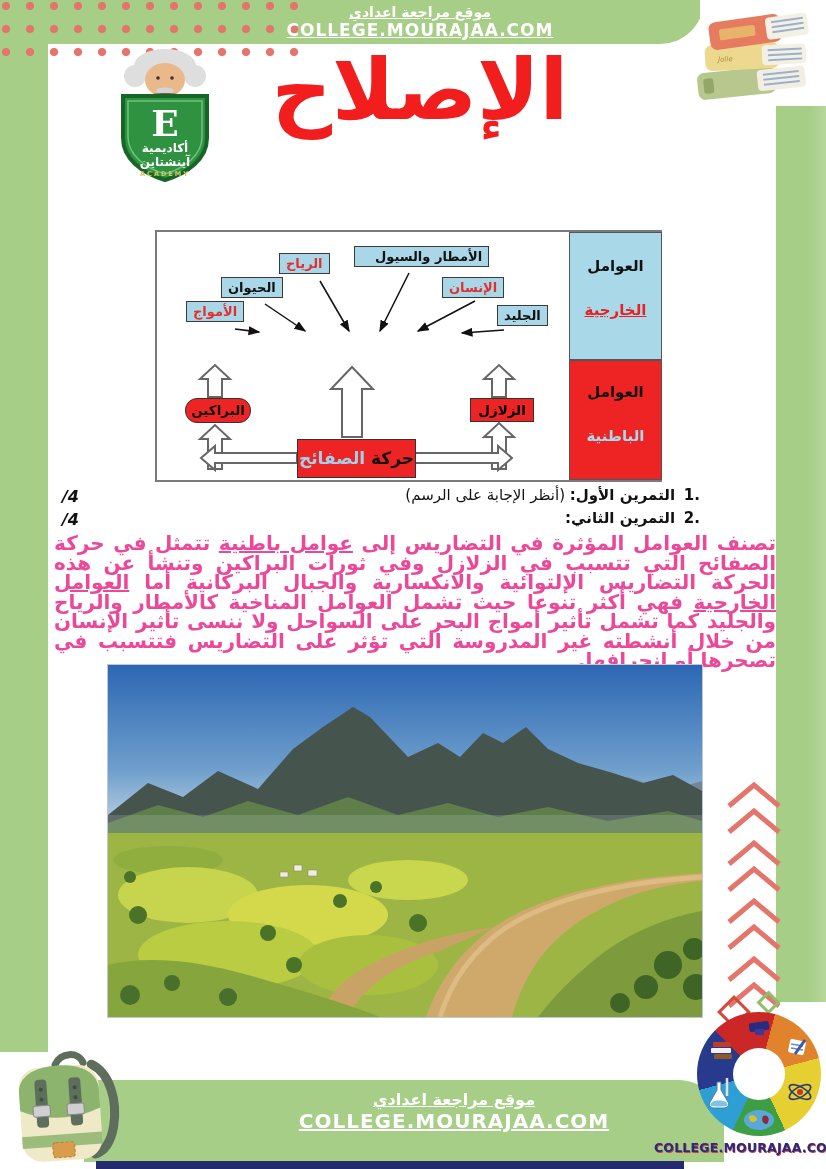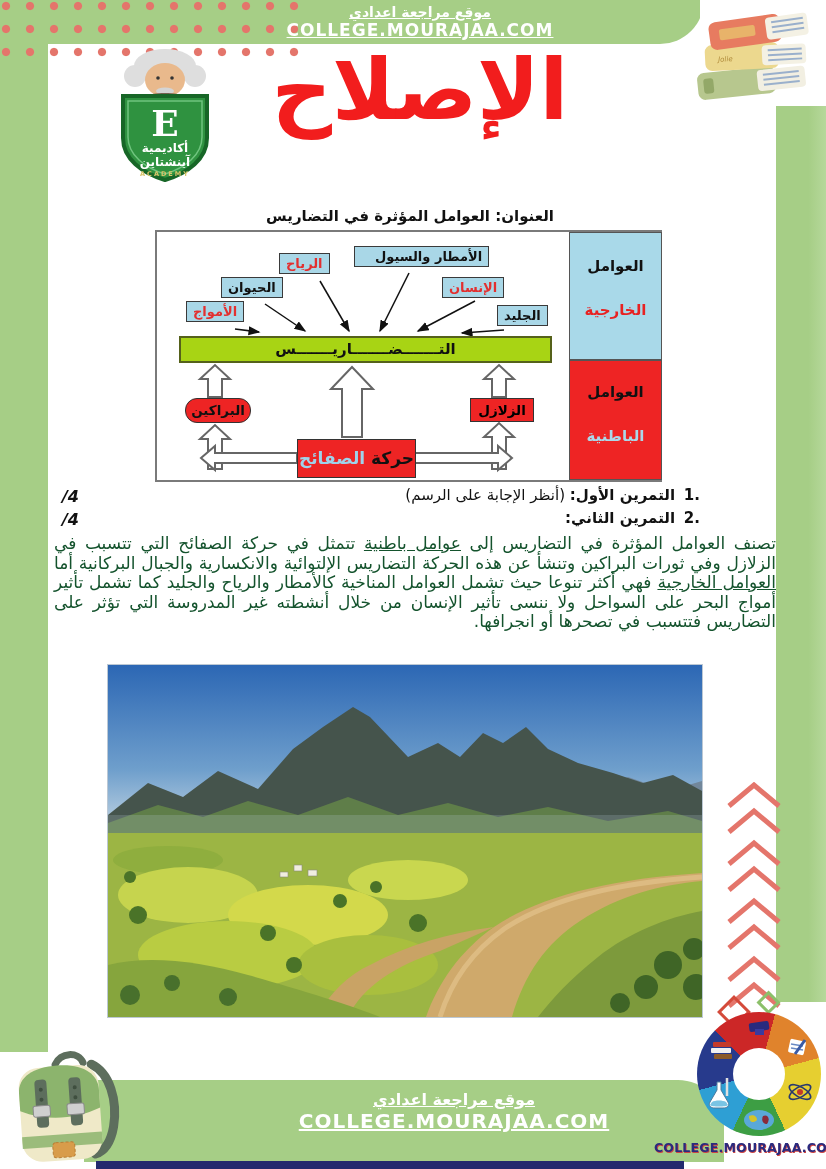--- a/index.html
+++ b/index.html
@@ -42,34 +42,34 @@
   .f-ice{left:340px;top:73px;}
   .terrain-bar{position:absolute;left:22px;top:104px;width:373px;height:27px;background:#a8d414;border:2px solid #55611a;box-sizing:border-box;text-align:center;font-size:15px;font-weight:bold;color:#111;line-height:23px;direction:rtl;overflow:hidden;z-index:2;}
   .rbox{position:absolute;background:#ee2424;border:1px solid #333;font-weight:bold;text-align:center;direction:rtl;z-index:3;}
   .r-volc{left:28px;top:166px;width:64px;height:23px;font-size:13.5px;line-height:23px;color:#111;border-radius:12px;}
   .r-quake{left:313px;top:166px;width:62px;height:22px;font-size:13.5px;line-height:22px;color:#000000;}
   .r-plate{left:140px;top:207px;width:117px;height:37px;font-size:17px;line-height:37px;}
   .r-plate .w1{color:#111;} .r-plate .w2{color:#9fd2ea;}
   .side-cell{position:absolute;left:412px;width:93px;box-sizing:border-box;text-align:center;font-weight:bold;font-size:15px;direction:rtl;}
   .side-ext{top:0;height:128px;background:#a9d9e9;border:1px solid #555;}
   .side-int{top:128px;height:120px;background:#ee2424;border:1px solid #555;}
-  .side-ext .l1{margin-top:24px;color:#111;} .side-ext .l2{margin-top:26px;color:#e82222;}
+  .side-ext .l1{margin-top:24px;color:#111;} .side-ext .l2{margin-top:26px;color:#e82222;text-decoration:underline;}
   .side-int .l1{margin-top:22px;color:#111;} .side-int .l2{margin-top:26px;color:#abd8ea;}
   .diag-svg{position:absolute;left:0;top:0;z-index:1;}
 
   
   .ex-line{position:absolute;right:126px;direction:rtl;text-align:left;font-size:15px;color:#111;white-space:nowrap;}
   .ex-line .num{direction:ltr;unicode-bidi:embed;display:inline-block;font-weight:bold;margin-left:4px;}
   .ex-line b{font-weight:bold;}
   .ex1{top:486px;} .ex2{top:509px;}
   .score{position:absolute;left:62px;font-size:16px;font-weight:bold;font-style:italic;color:#111;}
   .s1{top:487px;} .s2{top:510px;}
 
   
-  .answer{left:54px;top:534px;width:722px;direction:rtl;text-align:justify;color:#14532d;font-weight:normal;font-size:17px;line-height:19.5px;}
+  .answer{left:54px;top:534px;width:722px;direction:rtl;text-align:justify;color:#ec4899;font-weight:bold;font-size:20px;line-height:19.5px;}
   .answer .u{text-decoration:underline;}
 
   
   .photo{left:107px;top:664px;width:594px;height:352px;border:1px solid #bcc8d4;}
 
   
   .chevrons{left:726px;top:782px;}
 
   
   .wheel{left:697px;top:1012px;width:124px;height:124px;border-radius:50%;
@@ -137,21 +137,20 @@
     <path d="M25,58 L109,58 L109,100 C109,121 90,135 67,142 C44,135 25,121 25,100 Z" fill="#2f9240" stroke="#176627" stroke-width="4"></path>
     <path d="M30,63 L104,63 L104,99 C104,117 87,130 67,136 C47,130 30,117 30,99 Z" fill="none" stroke="#6fc47e" stroke-width="1.5"></path>
     <text x="67" y="98" text-anchor="middle" font-size="36" font-weight="bold" fill="#fff" font-family="DejaVu Serif, serif">E</text>
     <text x="67" y="114" text-anchor="middle" font-size="12" font-weight="bold" fill="#fff">أكاديمية</text>
     <text x="67" y="128" text-anchor="middle" font-size="12" font-weight="bold" fill="#fff">آينشتاين</text>
     <text x="67" y="138" text-anchor="middle" font-size="6.5" font-weight="bold" fill="#d8c46a" letter-spacing="2">ACADEMY</text>
   </svg>
 
   <div class="abs main-title">الإصلاح</div>
 
-  <div class="abs diagram-caption">العنوان: العوامل المؤثرة في التضاريس</div>
 
   <div class="abs diagram">
     <svg class="diag-svg" width="503" height="248" viewBox="0 0 503 248">
       <defs>
         <marker id="arw" markerWidth="9" markerHeight="8" refX="7" refY="3" orient="auto">
           <path d="M0,0 L8,3 L0,6 Z" fill="#111"></path>
         </marker>
       </defs>
       <g stroke="#111" stroke-width="1.5" marker-end="url(#arw)">
         <line x1="78" y1="97" x2="102" y2="100"></line>
@@ -172,21 +171,20 @@
       </g>
     </svg>
 
     <div class="fbox f-black f-rains">الأمطار والسيول</div>
     <div class="fbox f-red   f-winds">الرياح</div>
     <div class="fbox f-black f-animal">الحيوان</div>
     <div class="fbox f-red   f-human">الإنسان</div>
     <div class="fbox f-red   f-waves">الأمواج</div>
     <div class="fbox f-black f-ice">الجليد</div>
 
-    <div class="terrain-bar">التـــــــضـــــــاريـــــــس</div>
 
     <div class="rbox r-volc">البراكين</div>
     <div class="rbox r-quake">الزلازل</div>
     <div class="rbox r-plate">
       <span class="w1">حركة</span>
       <span class="w2">الصفائح</span>
     </div>
 
     <div class="side-cell side-ext">
       <div class="l1">العوامل</div>

